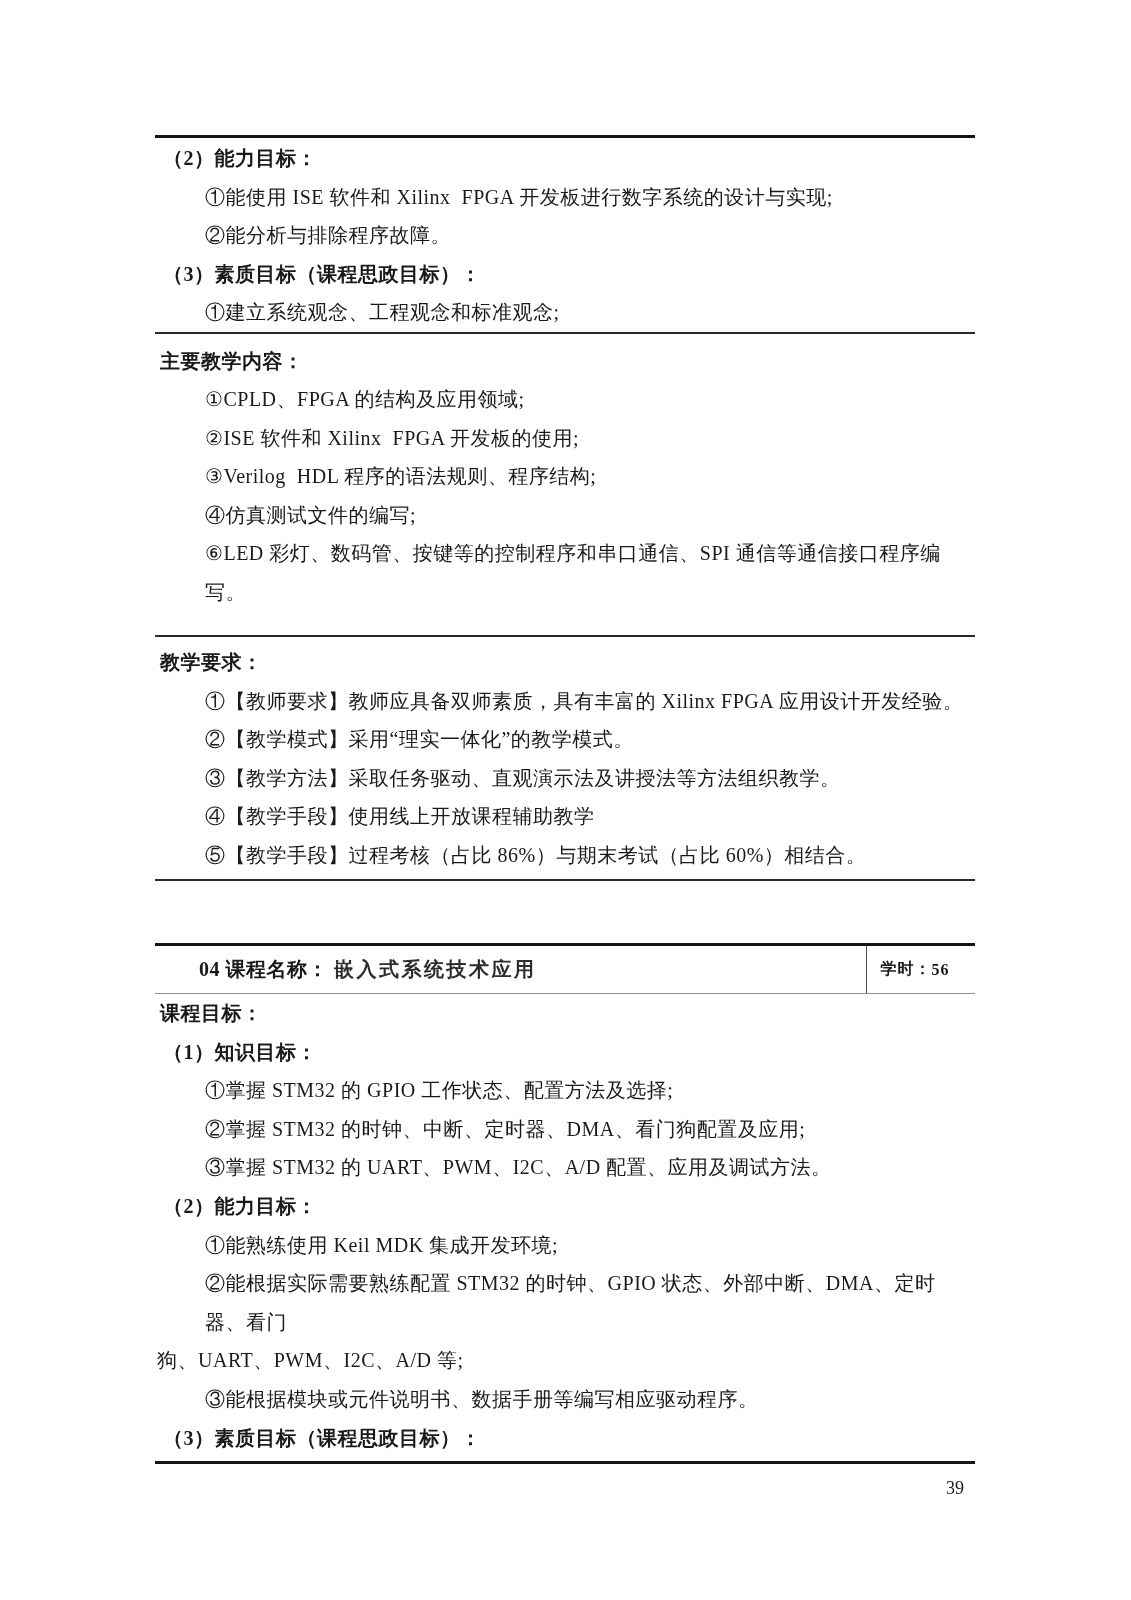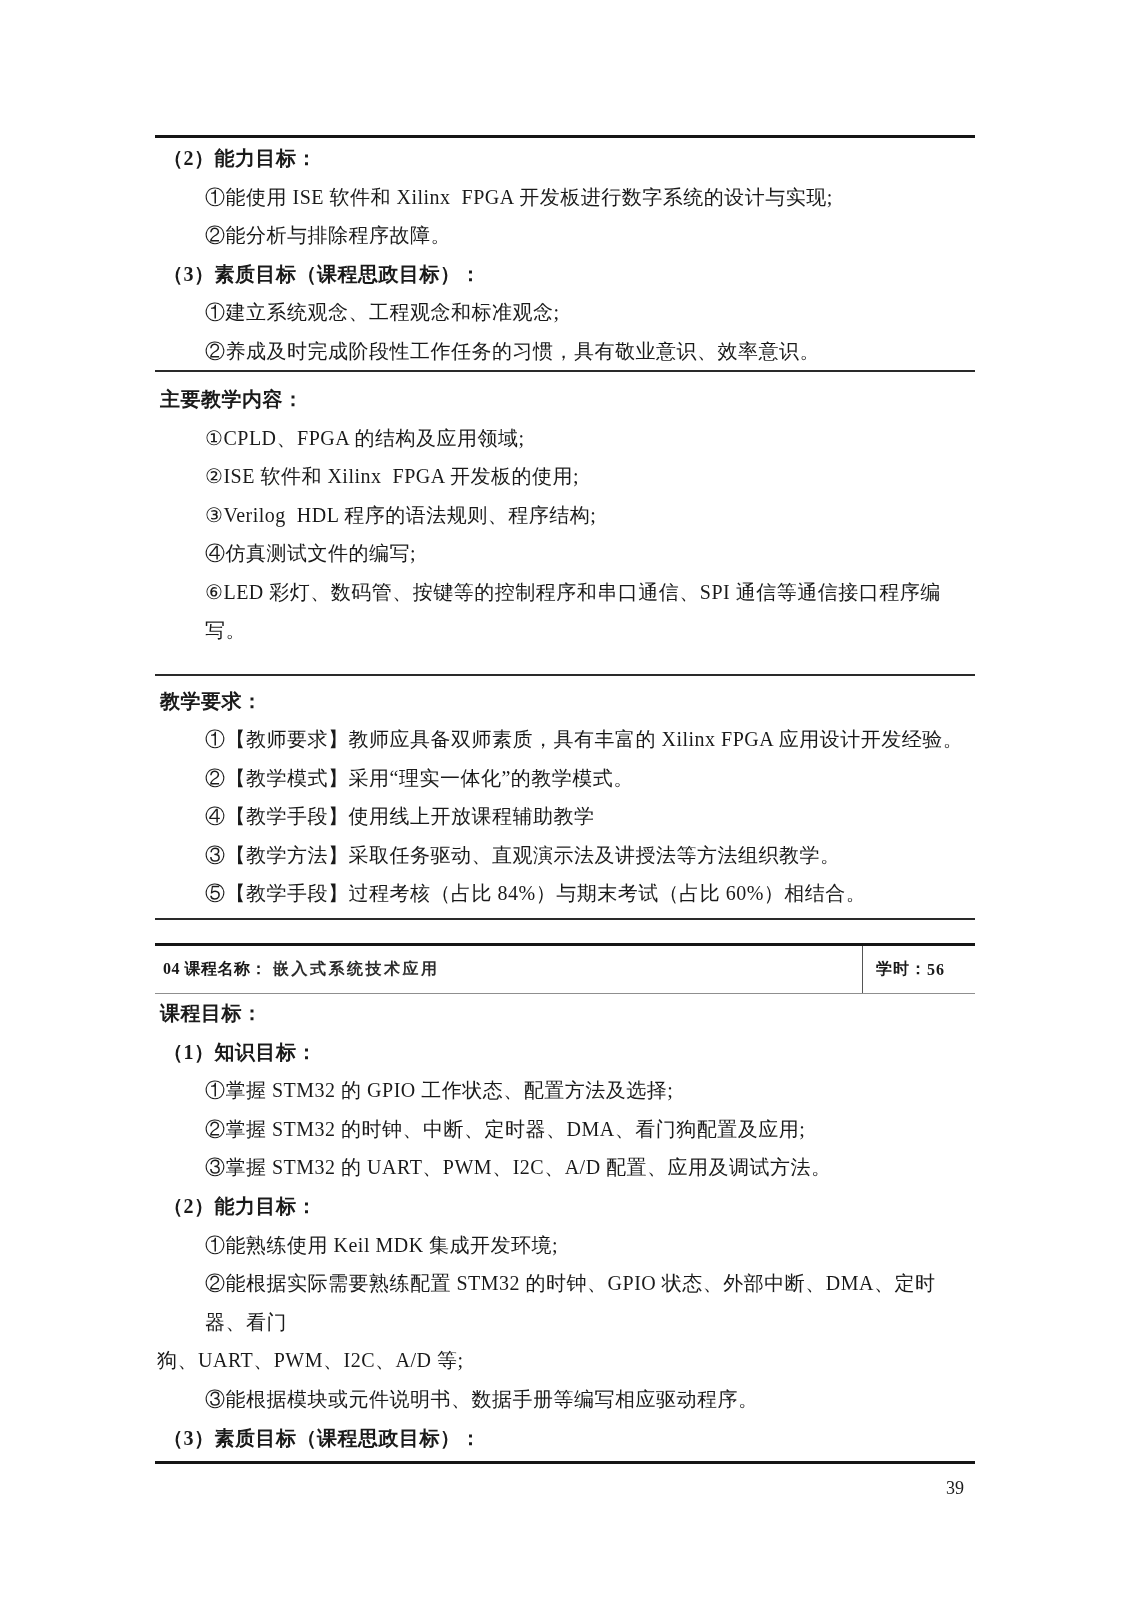--- a/index.html
+++ b/index.html
@@ -26,21 +26,21 @@
   .line { font-size:20px; line-height:38.5px; white-space:pre-wrap; letter-spacing:0.5px; }
   #table2 .line { line-height:38.6px; }
   .h  { font-weight:bold; padding-left:6px; }   
   .h0 { font-weight:bold; padding-left:3px; }   
   .b  { padding-left:48px; }                    
   .cont { padding-left:0; }                     
 
   .t2-header { display:flex; height:47px; align-items:stretch; }
   .t2-cell-name {
     flex:1 1 auto; width:707px; display:flex; align-items:center;
-    padding-left:8px; font-size:16px;
+    padding-left:8px; font-size:20px;margin-left:36px;
   }
   .t2-label { font-weight:bold; letter-spacing:0.5px; }
   .t2-course { font-weight:bold; letter-spacing:2.5px; color:#2d2d2d; padding-left:6px; }
   .t2-cell-hours {
     width:113px; border-left:1.5px solid #555;
     display:flex; align-items:center; padding-left:13px;
     font-size:16px; font-weight:bold; letter-spacing:1px;
   }
 
   .page-num {
@@ -53,43 +53,42 @@
 
 <div id="table1" class="tbl">
   <div class="rule-double"></div>
 
   <div class="sec padA">
     <div class="line h">（2）能力目标：</div>
     <div class="line b">①能使用 ISE 软件和 Xilinx  FPGA 开发板进行数字系统的设计与实现;</div>
     <div class="line b">②能分析与排除程序故障。</div>
     <div class="line h">（3）素质目标（课程思政目标）：</div>
     <div class="line b">①建立系统观念、工程观念和标准观念;</div>
-    <div class="line b">②养成及时完成阶段性工作任务的习惯，具有敬业意识、效率意识。</div>
   </div>
 
   <div class="rule-single"></div>
 
   <div class="sec padB">
     <div class="line h0">主要教学内容：</div>
     <div class="line b">①CPLD、FPGA 的结构及应用领域;</div>
     <div class="line b">②ISE 软件和 Xilinx  FPGA 开发板的使用;</div>
     <div class="line b">③Verilog  HDL 程序的语法规则、程序结构;</div>
     <div class="line b">④仿真测试文件的编写;</div>
     <div class="line b">⑥LED 彩灯、数码管、按键等的控制程序和串口通信、SPI 通信等通信接口程序编写。</div>
   </div>
 
   <div class="rule-single"></div>
 
   <div class="sec padC">
     <div class="line h0">教学要求：</div>
     <div class="line b">①【教师要求】教师应具备双师素质，具有丰富的 Xilinx FPGA 应用设计开发经验。</div>
     <div class="line b">②【教学模式】采用“理实一体化”的教学模式。</div>
+    <div class="line b">③【教学方法】采取任务驱动、直观演示法及讲授法等方法组织教学。</div>
     <div class="line b">④【教学手段】使用线上开放课程辅助教学</div>
-    <div class="line b">③【教学方法】采取任务驱动、直观演示法及讲授法等方法组织教学。</div>
-    <div class="line b">⑤【教学手段】过程考核（占比 84%）与期末考试（占比 60%）相结合。</div>
+    <div class="line b">⑤【教学手段】过程考核（占比 86%）与期末考试（占比 60%）相结合。</div>
   </div>
 
   <div class="rule-single"></div>
 </div>
 
 <div id="table2" class="tbl">
   <div class="rule-double"></div>
 
   <div class="t2-header">
     <div class="t2-cell-name">

